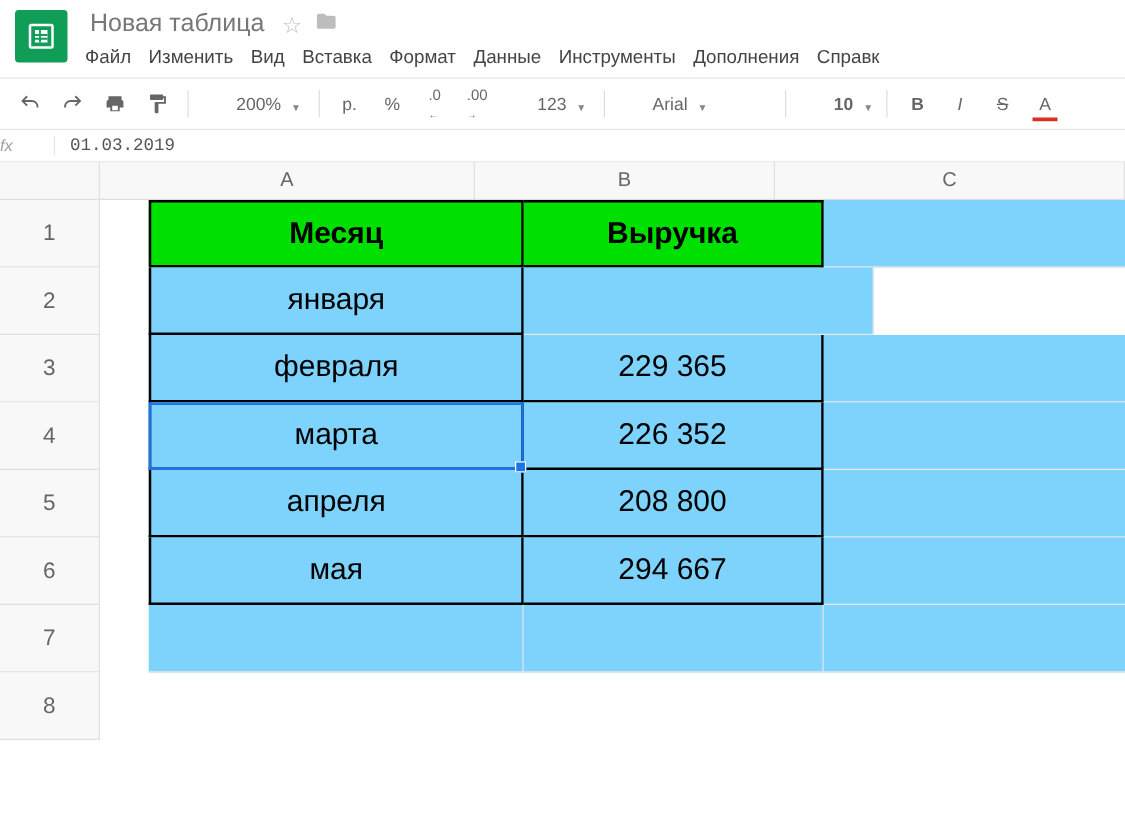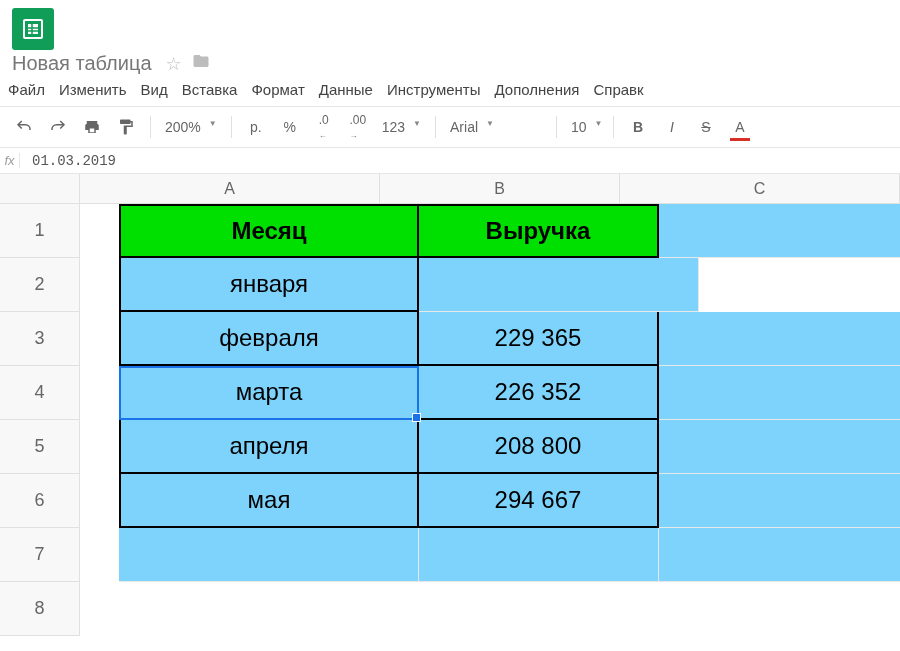--- a/index.html
+++ b/index.html
@@ -1,46 +1,46 @@
 <!DOCTYPE html>
 <html><head>
 <meta charset="utf-8">
 <style>
   * { box-sizing: border-box; }
   html, body { margin:0; padding:0; font-family: Arial, sans-serif; background:#fff; color:#222; }
   body { width:900px; height:651px; overflow:hidden; }
 
   
-  .titlebar { display:flex; align-items:flex-start; padding:6px 8px 0 8px;flex-direction:column; }
+  .titlebar { display:flex; align-items:flex-start; padding:6px 8px 0 8px; }
   .logo { width:42px; height:42px; background:#0f9d58; border-radius:3px; margin:2px 14px 0 4px; display:flex; align-items:center; justify-content:center; }
   .logo svg { width:24px; height:24px; }
   .titlecol { display:flex; flex-direction:column; }
   .titlerow { display:flex; align-items:center; gap:10px; }
   .doctitle { font-size:20px; color:#777; padding:2px 4px; }
   .star, .folder { color:#bdbdbd; font-size:18px; }
   .menubar { display:flex; gap:14px; font-size:15px; color:#444; padding:4px 0 8px 0;align-items:flex-end; }
   .menubar span { cursor:default; }
 
   
   .toolbar { border-top:1px solid #e6e6e6; border-bottom:1px solid #e6e6e6; height:42px; display:flex; align-items:center; padding:0 10px; gap:6px; color:#666; font-size:14px; }
   .tb-btn { width:28px; height:28px; display:flex; align-items:center; justify-content:center; border-radius:2px; }
   .tb-sep { width:1px; height:22px; background:#e0e0e0; margin:0 4px; }
-  .tb-text { display:flex; align-items:flex-start; gap:4px; padding:0 4px; }
+  .tb-text { display:flex; align-items:flex-end; gap:4px; padding:0 4px;margin-left:24px; }
   .tb-drop::after { content:"▼"; font-size:8px; color:#888; margin-left:4px; }
   .tb-font { width:100px; }
-  .tb-size { width:36px; text-align:center; }
+  .tb-size { width:36px; text-align:center;font-weight:bold; }
   .bold { font-weight:bold; }
   .italic { font-style:italic; }
   .strike { text-decoration:line-through; }
   .textcolor { position:relative; }
   .textcolor::after { content:""; position:absolute; left:4px; right:4px; bottom:0; height:3px; background:#d93025; }
 
   
   .fxbar { display:flex; align-items:center; height:26px; border-bottom:1px solid #e6e6e6; font-size:14px; color:#555; }
-  .fxlabel { width:20px; text-align:center; font-style:italic; color:#9e9e9e; border-right:1px solid #e6e6e6; font-size:13px; }
+  .fxlabel { width:44px; text-align:left; font-style:italic; color:#9e9e9e; border-right:1px solid #e6e6e6; font-size:13px; }
   .fxval { padding-left:12px;font-family:Liberation Mono, monospace; }
 
   
   .grid { display:flex; }
   .rowheads { display:flex; flex-direction:column; }
   .corner { width:80px; height:30px; background:#f8f8f8; border-right:1px solid #e0e0e0; border-bottom:1px solid #e0e0e0; }
   .rh { width:80px; height:54px; background:#f8f8f8; border-right:1px solid #e0e0e0; border-bottom:1px solid #e0e0e0; display:flex; align-items:center; justify-content:center; font-size:18px; color:#666; }
   .cols { flex:1; }
   .colheads { display:flex; height:30px; }
   .ch { background:#f8f8f8; border-right:1px solid #e0e0e0; border-bottom:1px solid #e0e0e0; display:flex; align-items:center; justify-content:center; font-size:16px; color:#666; }

